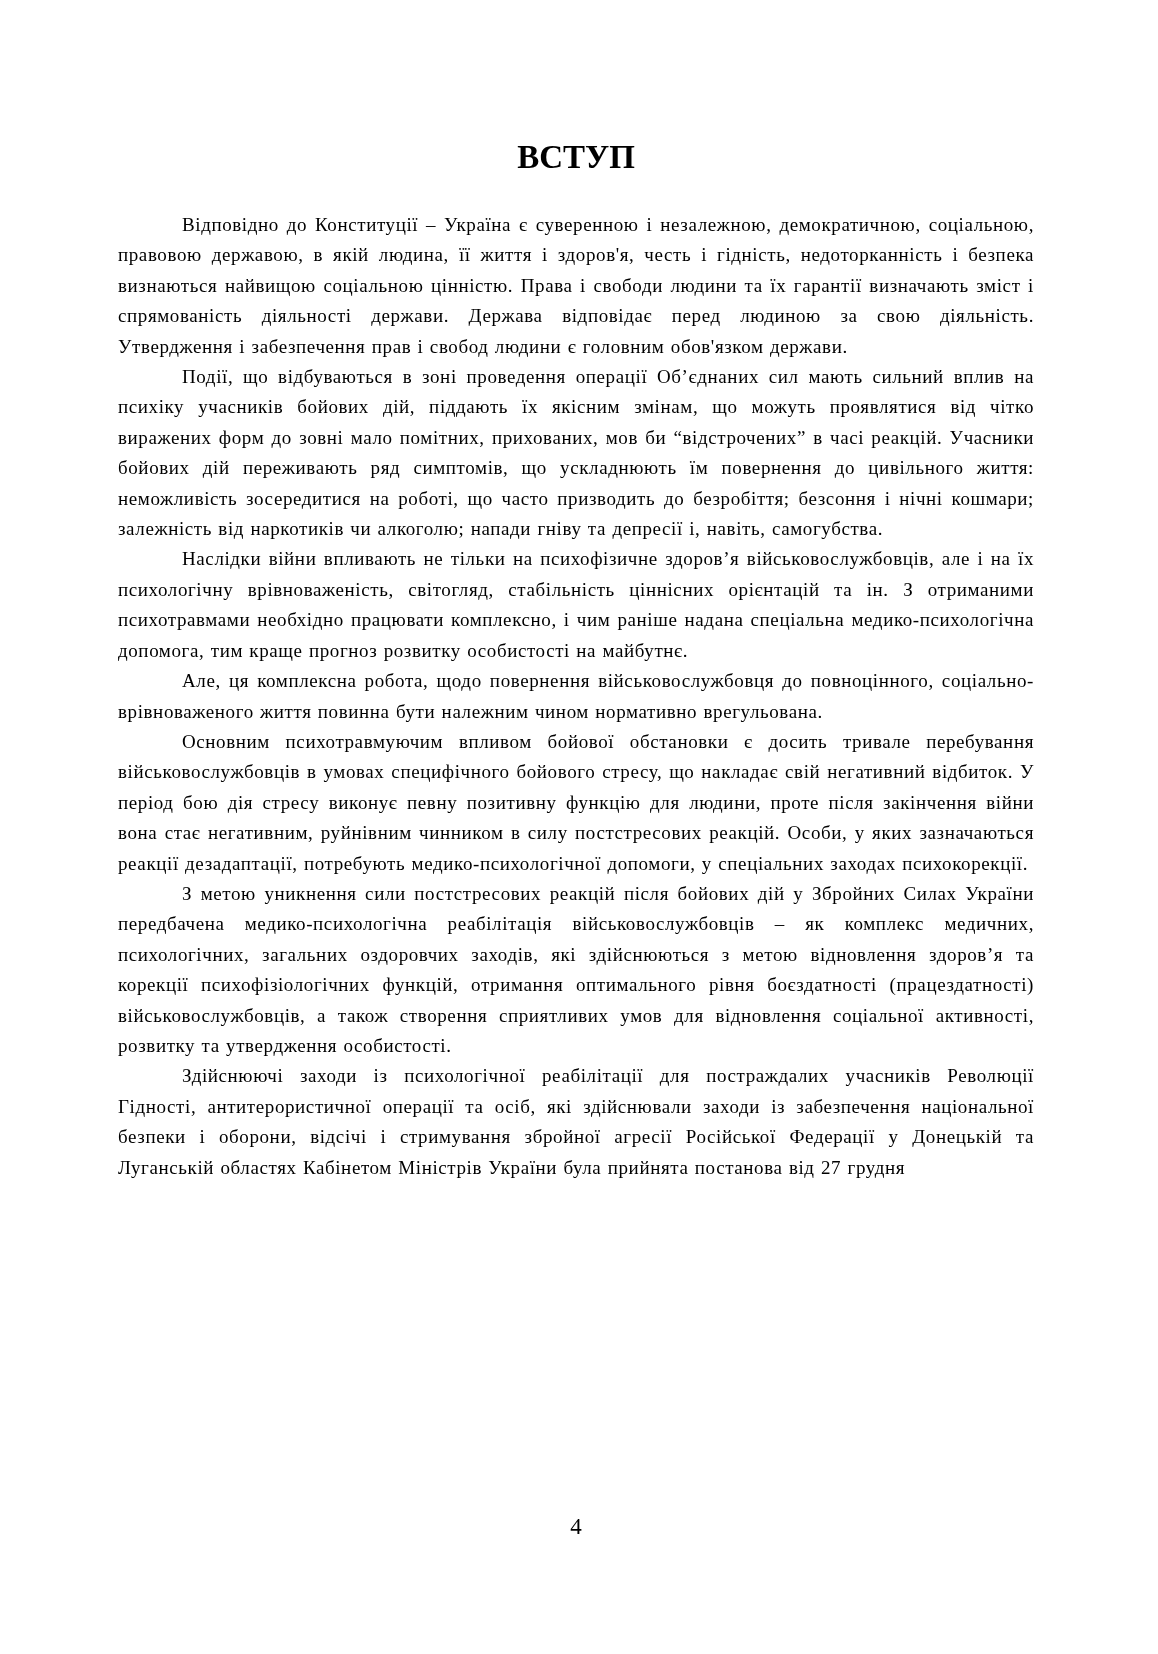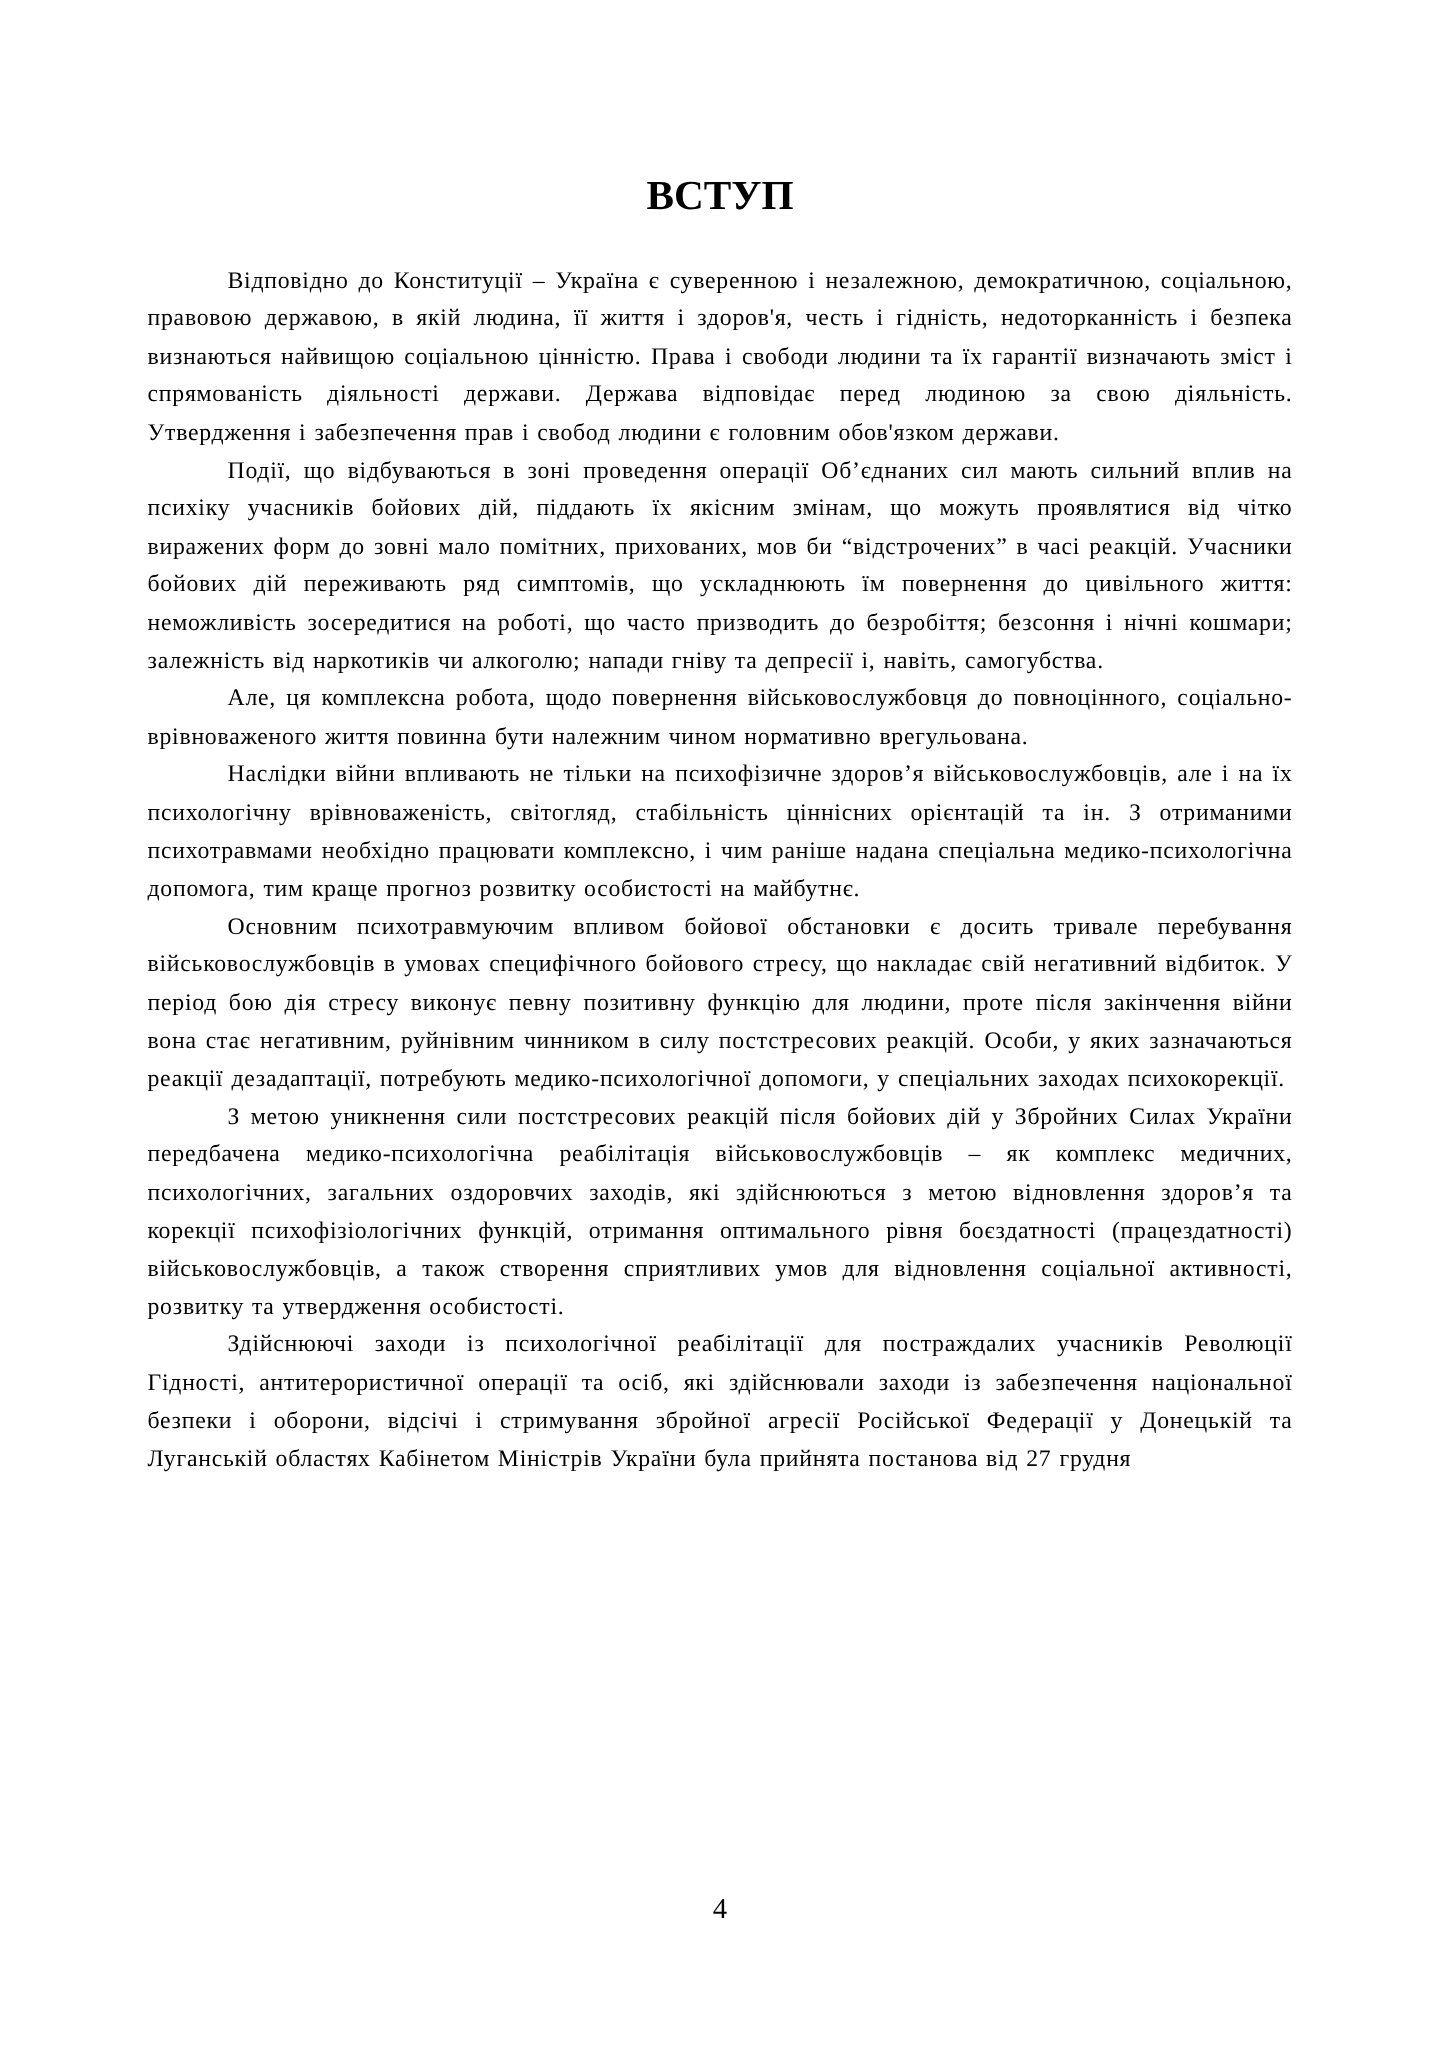--- a/index.html
+++ b/index.html
@@ -50,21 +50,21 @@
 </style>
 </head>
 <body>
 
 <div class="page">
   <div class="content">
     <h1 class="title">ВСТУП</h1>
     <div class="paragraphs">
       <p>Відповідно до Конституції – Україна є суверенною і незалежною, демократичною, соціальною, правовою державою, в якій людина, її життя і здоров'я, честь і гідність, недоторканність і безпека визнаються найвищою соціальною цінністю. Права і свободи людини та їх гарантії визначають зміст і спрямованість діяльності держави. Держава відповідає перед людиною за свою діяльність. Утвердження і забезпечення прав і свобод людини є головним обов'язком держави.</p>
       <p>Події, що відбуваються в зоні проведення операції Об’єднаних сил мають сильний вплив на психіку учасників бойових дій, піддають їх якісним змінам, що можуть проявлятися від чітко виражених форм до зовні мало помітних, прихованих, мов би “відстрочених” в часі реакцій. Учасники бойових дій переживають ряд симптомів, що ускладнюють їм повернення до цивільного життя: неможливість зосередитися на роботі, що часто призводить до безробіття; безсоння і нічні кошмари; залежність від наркотиків чи алкоголю; напади гніву та депресії і, навіть, самогубства.</p>
+      <p>Наслідки війни впливають не тільки на психофізичне здоров’я військовослужбовців, але і на їх психологічну врівноваженість, світогляд, стабільність ціннісних орієнтацій та ін. З отриманими психотравмами необхідно працювати комплексно, і чим раніше надана спеціальна медико-психологічна допомога, тим краще прогноз розвитку особистості на майбутнє.</p>
       <p>Але, ця комплексна робота, щодо повернення військовослужбовця до повноцінного, соціально-врівноваженого життя повинна бути належним чином нормативно врегульована.</p>
-      <p>Наслідки війни впливають не тільки на психофізичне здоров’я військовослужбовців, але і на їх психологічну врівноваженість, світогляд, стабільність ціннісних орієнтацій та ін. З отриманими психотравмами необхідно працювати комплексно, і чим раніше надана спеціальна медико-психологічна допомога, тим краще прогноз розвитку особистості на майбутнє.</p>
       <p>Основним психотравмуючим впливом бойової обстановки є досить тривале перебування військовослужбовців в умовах специфічного бойового стресу, що накладає свій негативний відбиток. У період бою дія стресу виконує певну позитивну функцію для людини, проте після закінчення війни вона стає негативним, руйнівним чинником в силу постстресових реакцій. Особи, у яких зазначаються реакції дезадаптації, потребують медико-психологічної допомоги, у спеціальних заходах психокорекції.</p>
       <p>З метою уникнення сили постстресових реакцій після бойових дій у Збройних Силах України передбачена медико-психологічна реабілітація військовослужбовців – як комплекс медичних, психологічних, загальних оздоровчих заходів, які здійснюються з метою відновлення здоров’я та корекції психофізіологічних функцій, отримання оптимального рівня боєздатності (працездатності) військовослужбовців, а також створення сприятливих умов для відновлення соціальної активності, розвитку та утвердження особистості.</p>
       <p>Здійснюючі заходи із психологічної реабілітації для постраждалих учасників Революції Гідності, антитерористичної операції та осіб, які здійснювали заходи із забезпечення національної безпеки і оборони, відсічі і стримування збройної агресії Російської Федерації у Донецькій та Луганській областях Кабінетом Міністрів України була прийнята постанова від 27 грудня</p>
     </div>
   </div>
   <div class="page-number">4</div>
 </div>
 
 </body></html>

